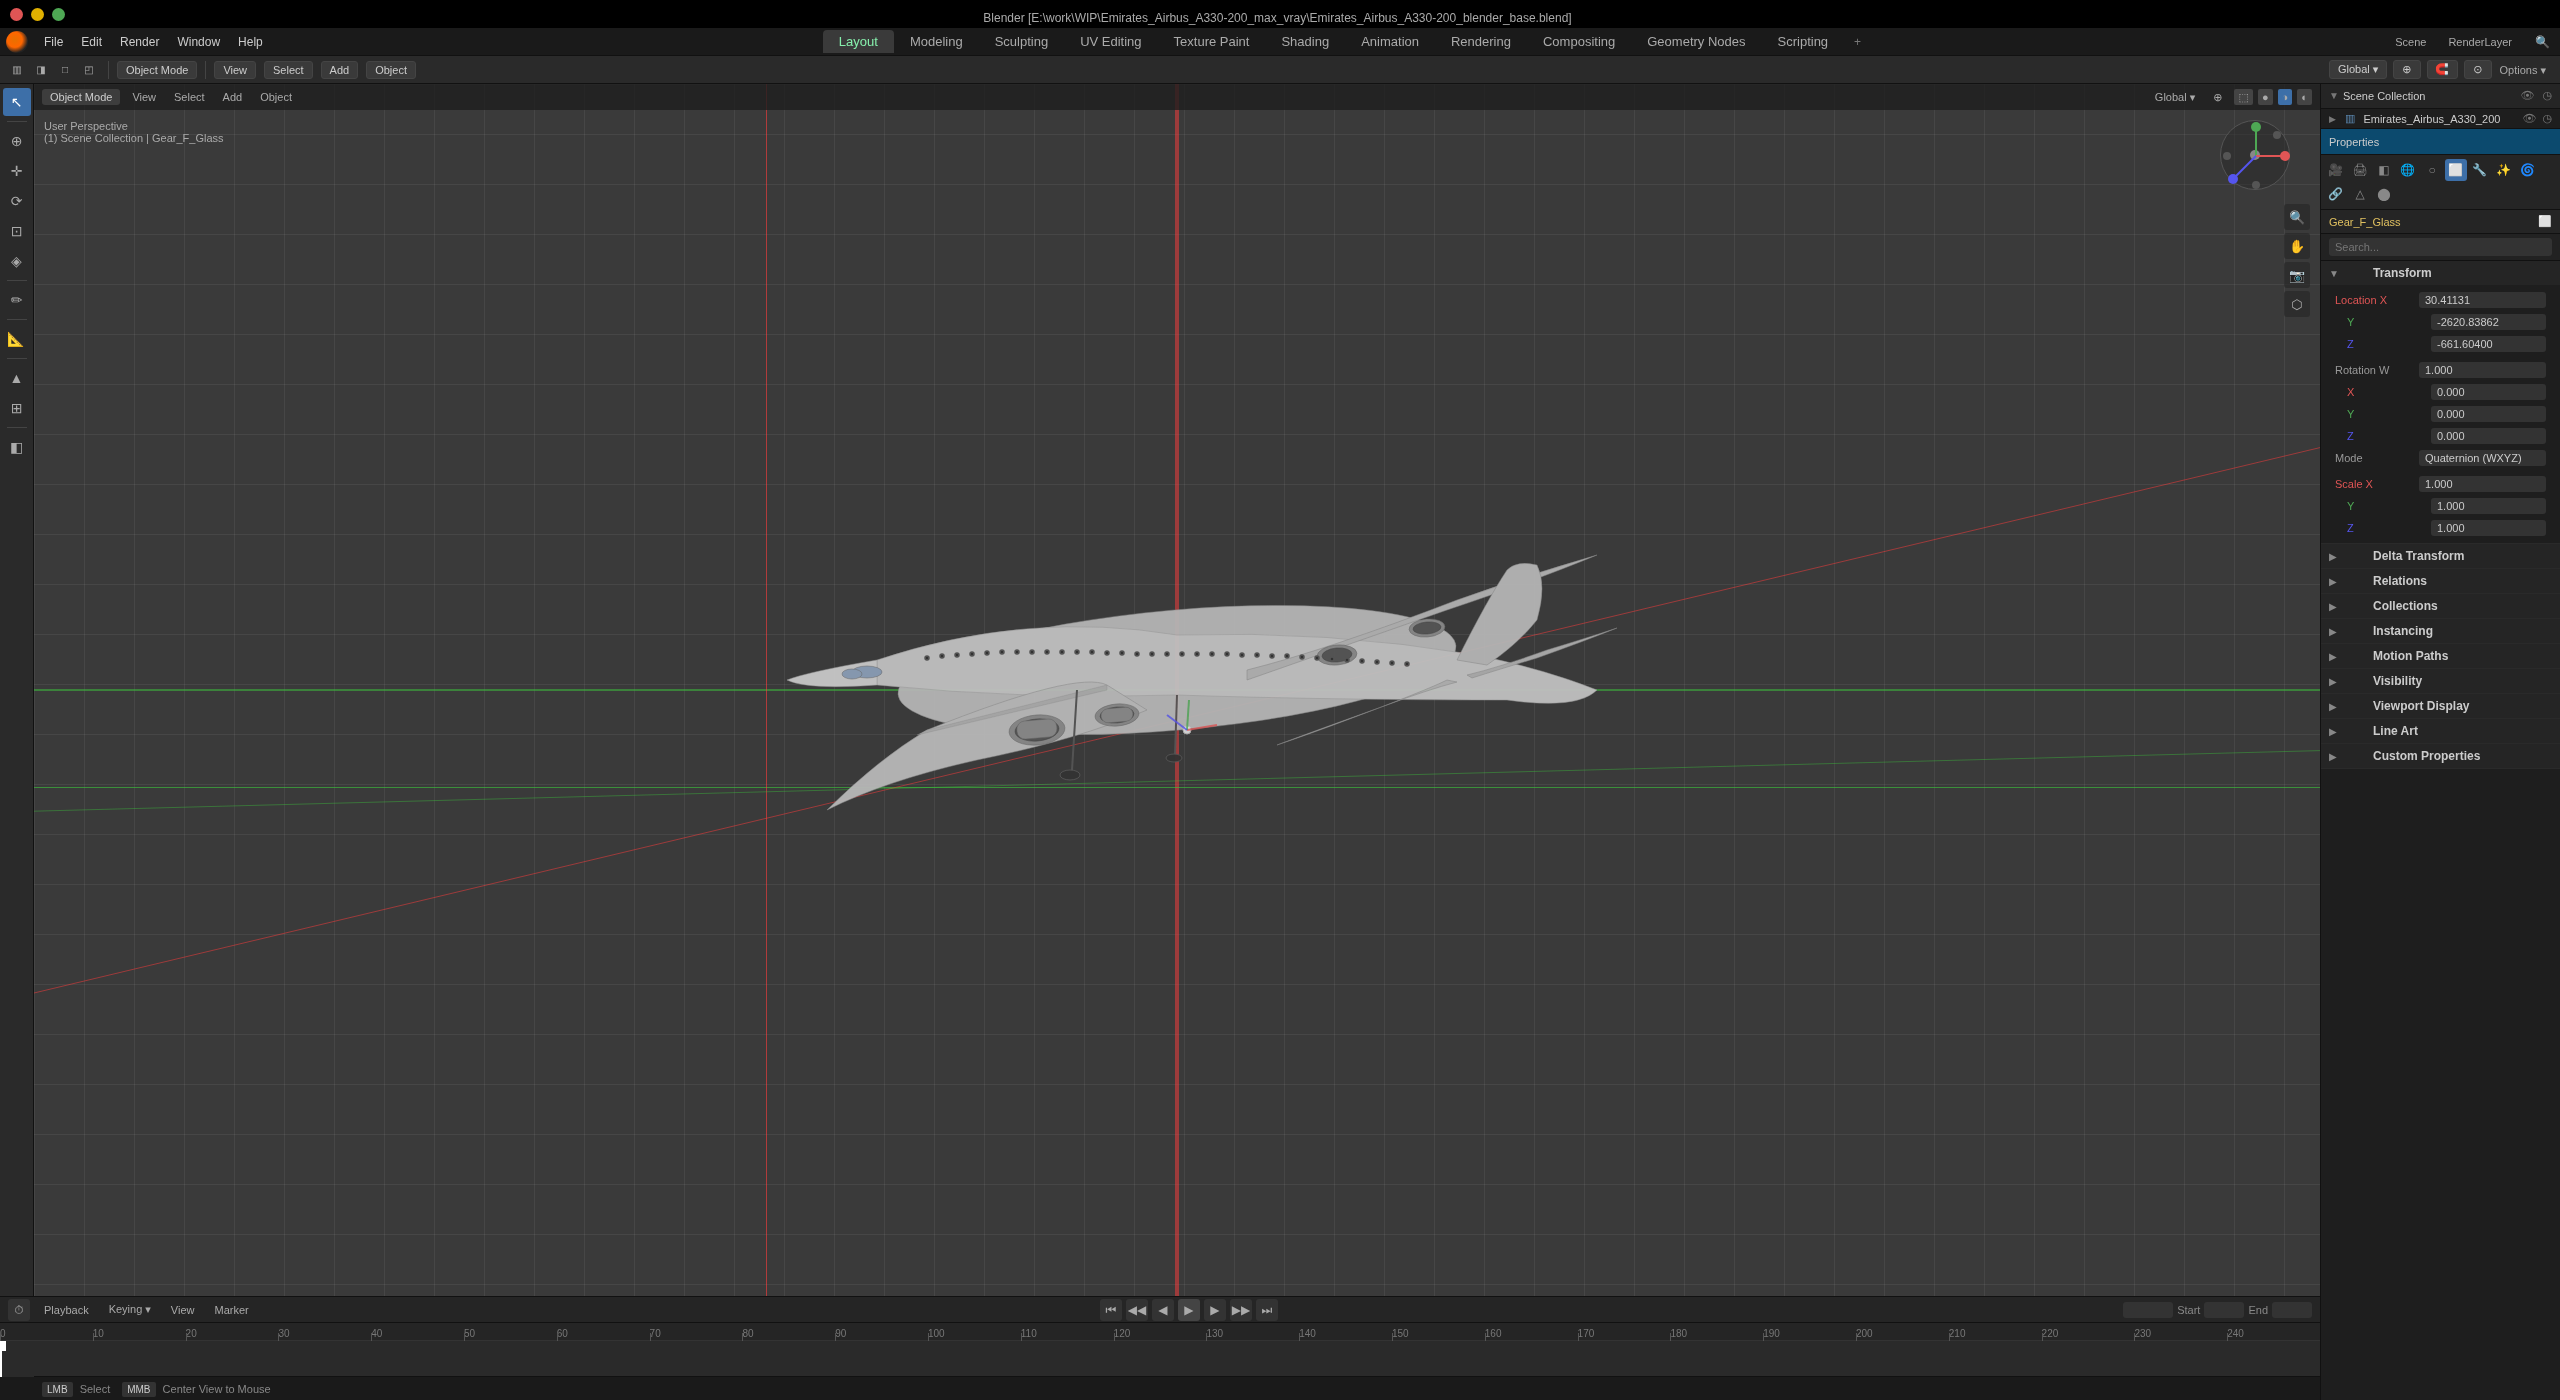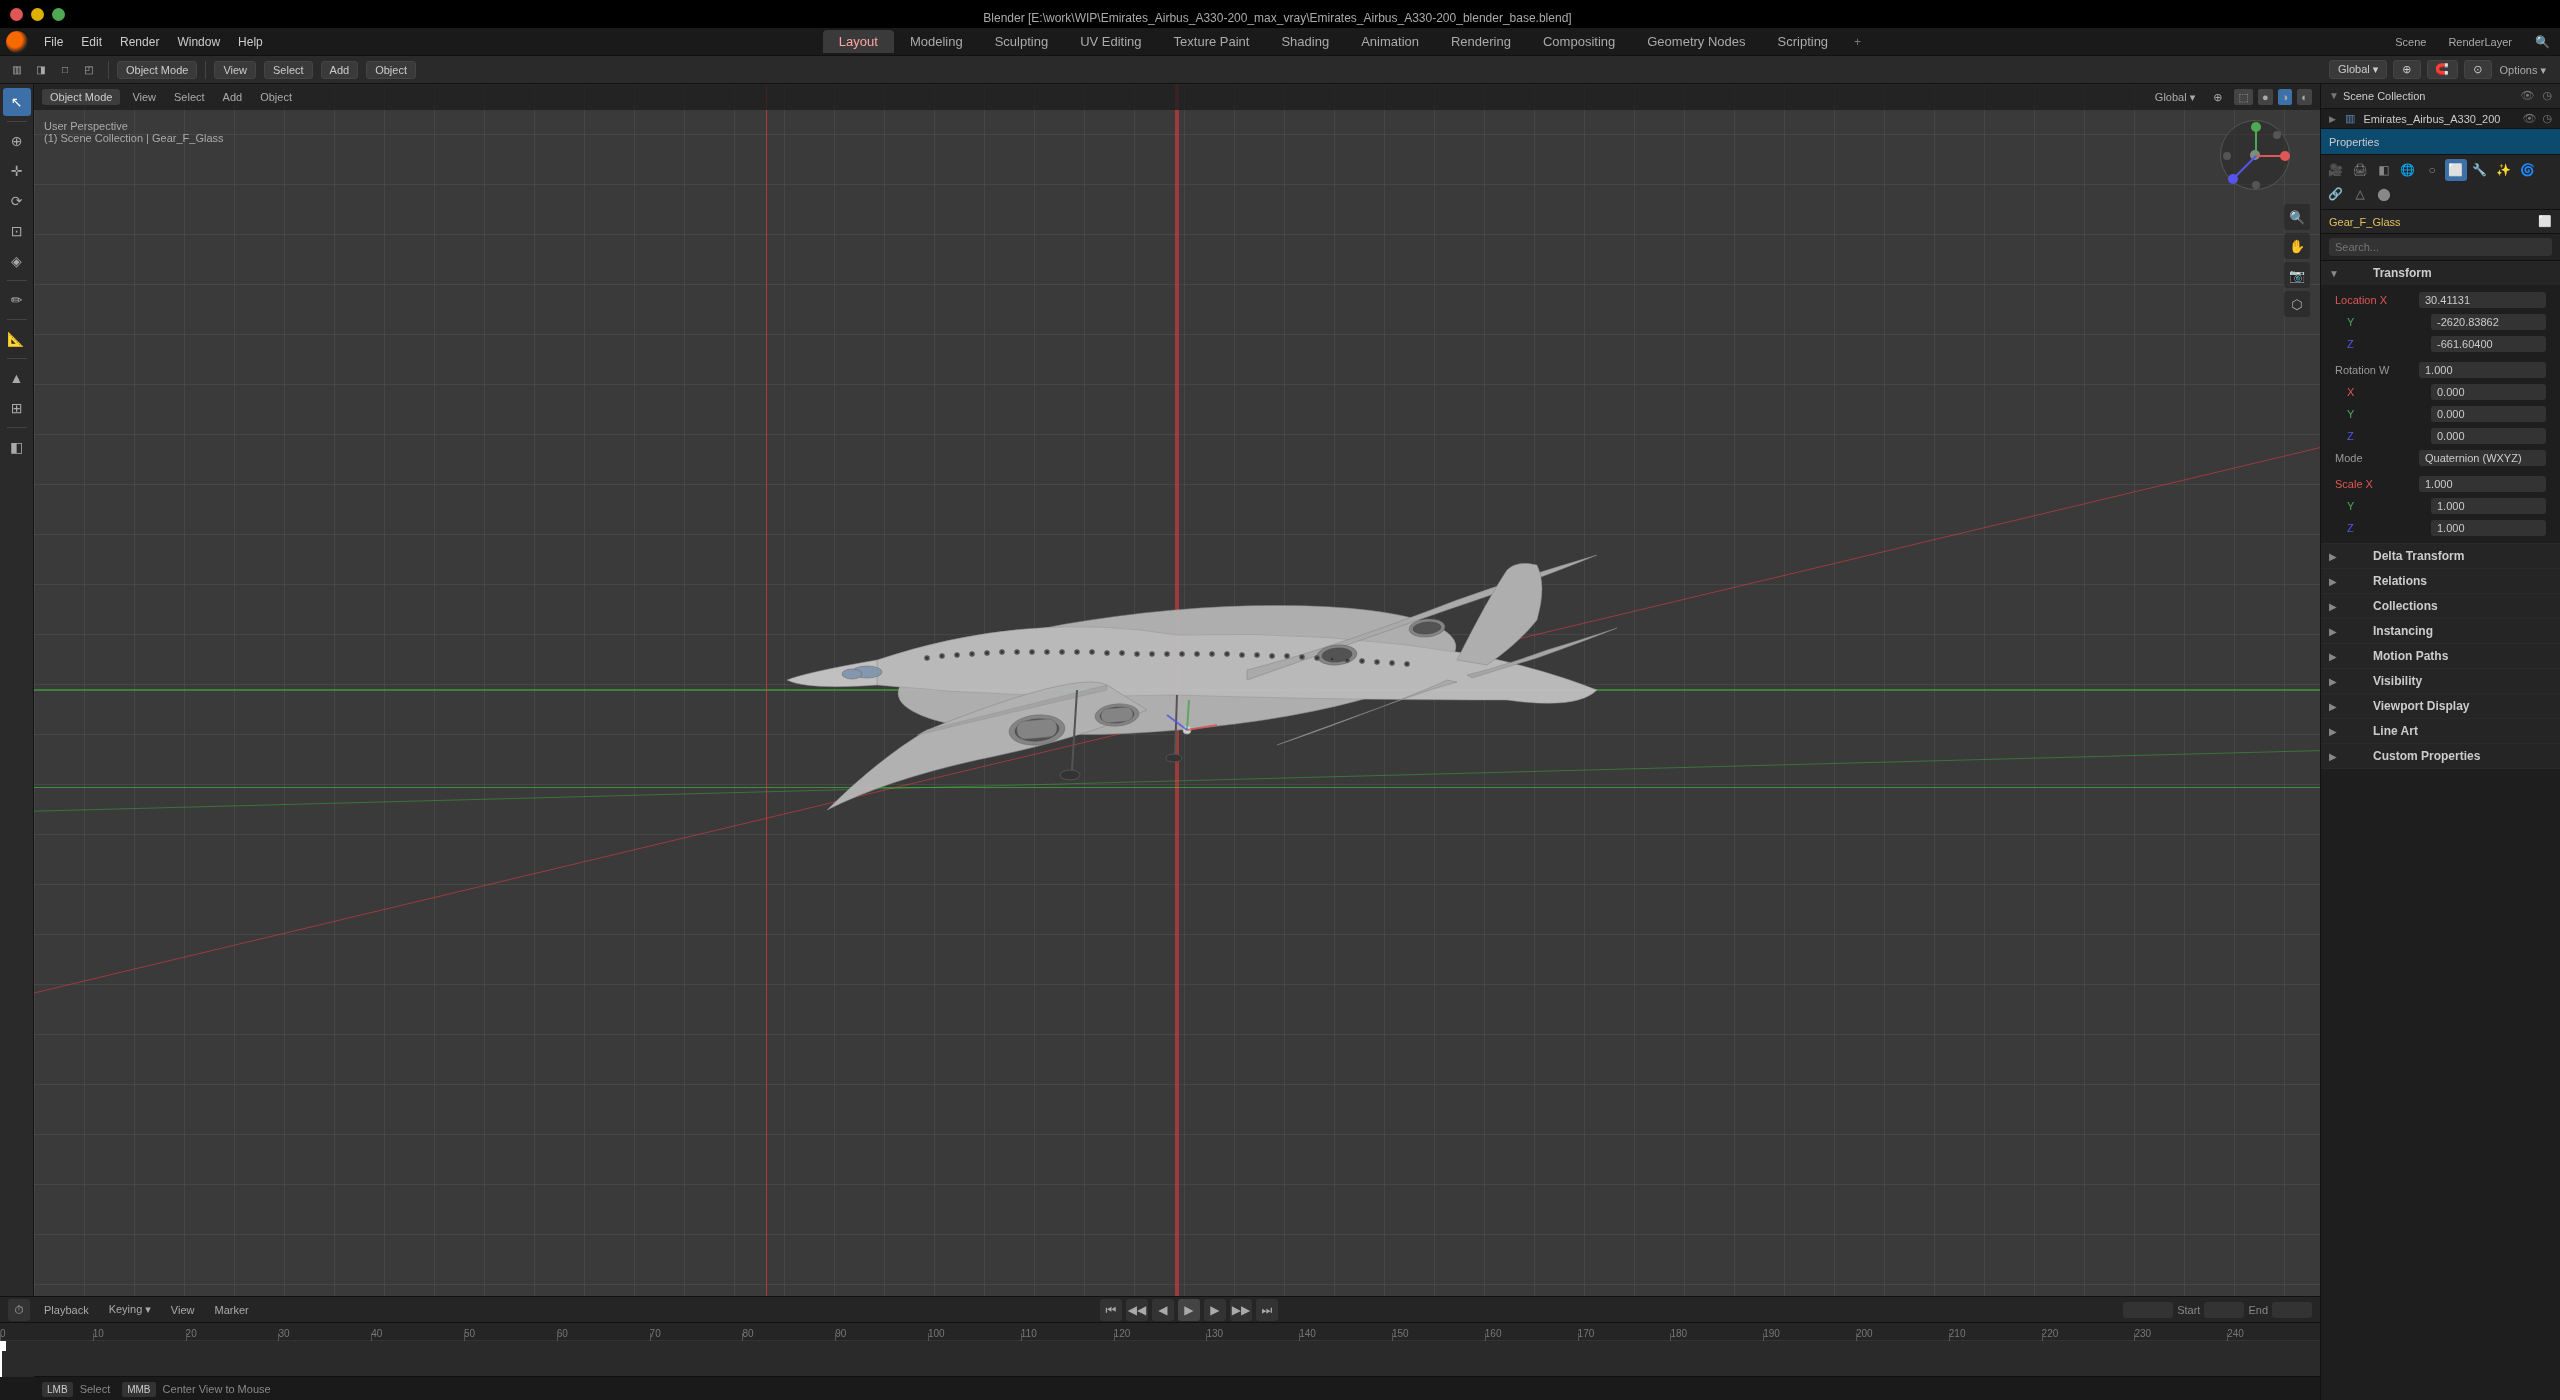--- a/index.html
+++ b/index.html
@@ -55,21 +55,21 @@
     .tab-item {
       padding: 4px 16px;
       cursor: pointer;
       font-size: 13px;
       color: #aaa;
       border-radius: 4px 4px 0 0;
       position: relative;
     }
     .tab-item.active {
       background: #3a3a3a;
-      color: #fca5a5;
+      color: #86efac;
       margin-left: 30px;
     }
     .tab-plus {
       padding: 4px 10px;
       color: #777;
       cursor: pointer;
     }
     .top-menu-right {
       display: flex;
       align-items: center;

